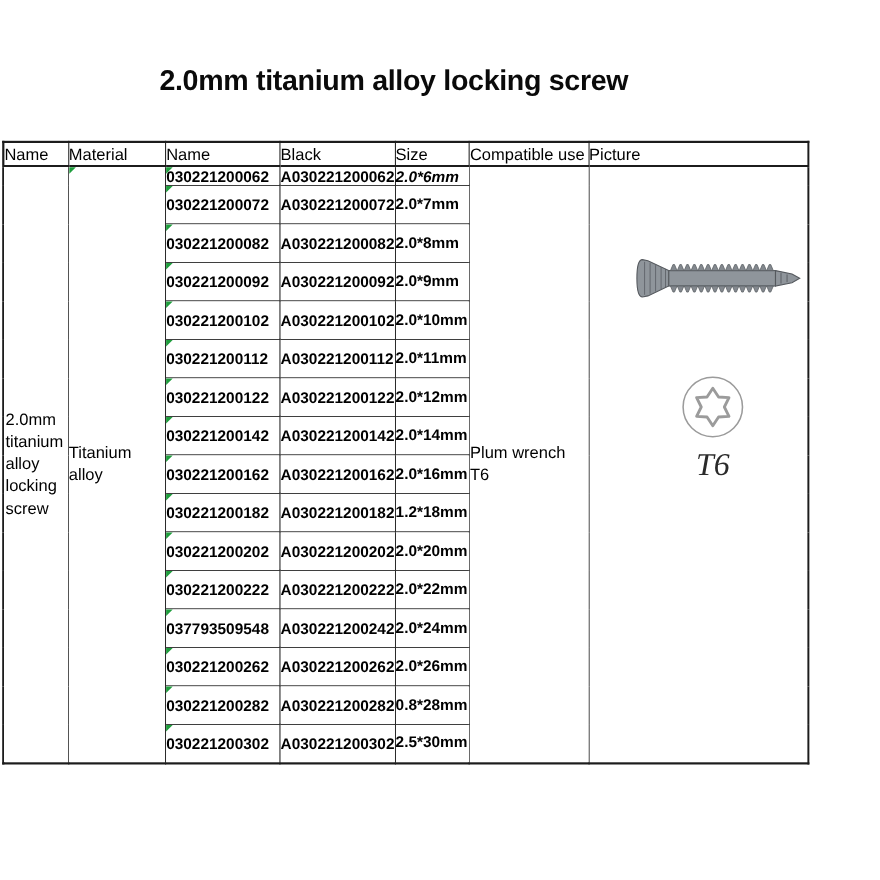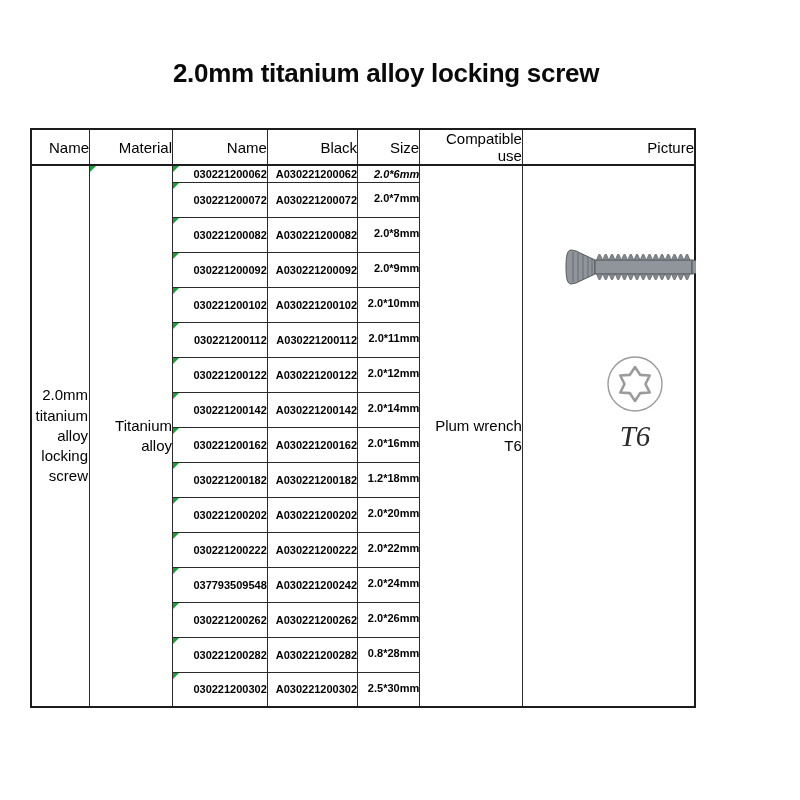--- a/index.html
+++ b/index.html
@@ -1,45 +1,44 @@
 <!DOCTYPE html>
 <html><head>
 <meta charset="utf-8">
 <style>
   html,body { margin:0; padding:0; background:#ffffff; }
   .page {
-    position:relative; width:668px; height:800px; background:#ffffff;
+    position:relative; width:736px; height:800px; background:#ffffff;
     font-family:"Liberation Sans", sans-serif; color:#000;
     overflow:hidden;
-    margin-left:28px;
   }
   .title {
     position:absolute; top:58px; left:0; width:716px;
     text-align:center; font-size:26px; font-weight:bold;
     letter-spacing:-0.3px; color:#0a0a0a;
   }
   table.spec {
     position:absolute; left:2px; top:128px;
     border-collapse:collapse; table-layout:fixed;
     border:2px solid #1c1c1c;
   }
-  .spec th, .spec td { border:1px solid #2b2b2b; padding:0; text-align:right; }
+  .spec th, .spec td { border:1px solid #2b2b2b; padding:0; text-align:left; }
   .spec th {
     height:20px; font-size:15px; font-weight:normal;
     border-bottom:2px solid #1c1c1c; background:#fff;
   }
   .spec td { position:relative; vertical-align:middle; background:#fff; }
   tr.first-data-row { height:17px; }
   tr.data-row { height:35px; }
   .name-cell, .material-cell, .compatible-cell {
     font-size:15px; line-height:1.35; vertical-align:middle;
   }
   .name-cell div { padding:0 1px; }
   .code-cell, .black-cell, .size-cell {
-    font-size:11px; font-weight:bold;
+    font-size:14px; font-weight:bold;
   }
   .size-cell { vertical-align:bottom; }
   .size-cell span { display:block; padding-bottom:3px; }
   .first-data-row .size-cell { vertical-align:middle; }
   .first-data-row .size-cell span { padding-bottom:0;font-style:italic; }
   .flag {
     position:absolute; top:0; left:0; width:0; height:0;
     border-top:6px solid #1f9e3d; border-right:6px solid transparent;
   }
   .picture-cell { vertical-align:top; }

